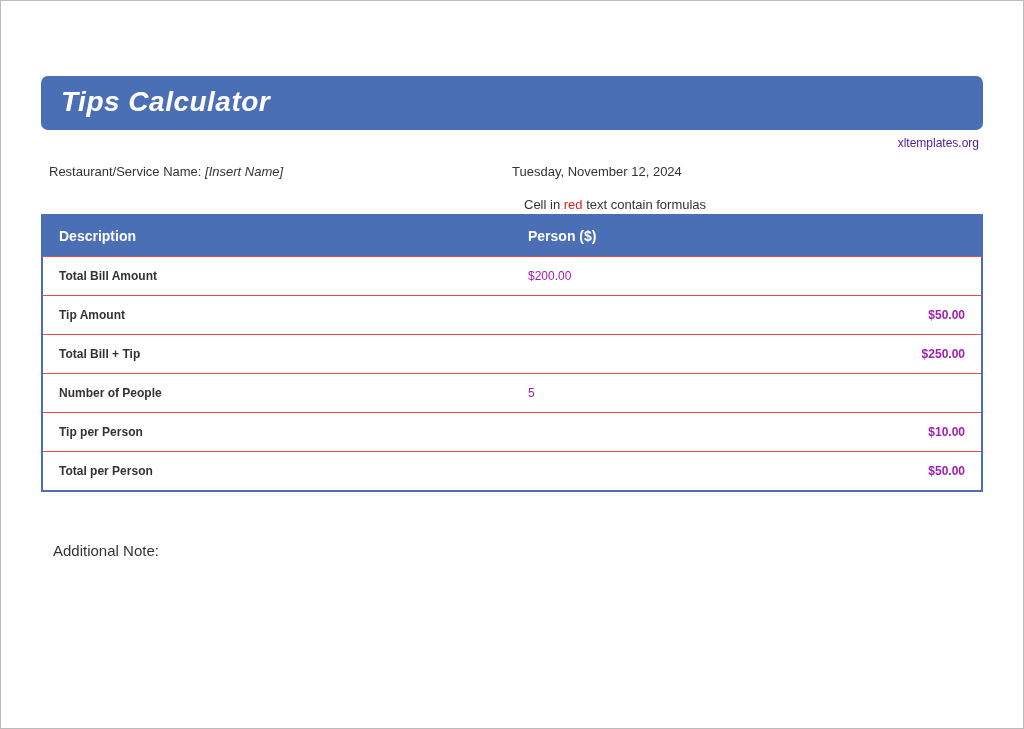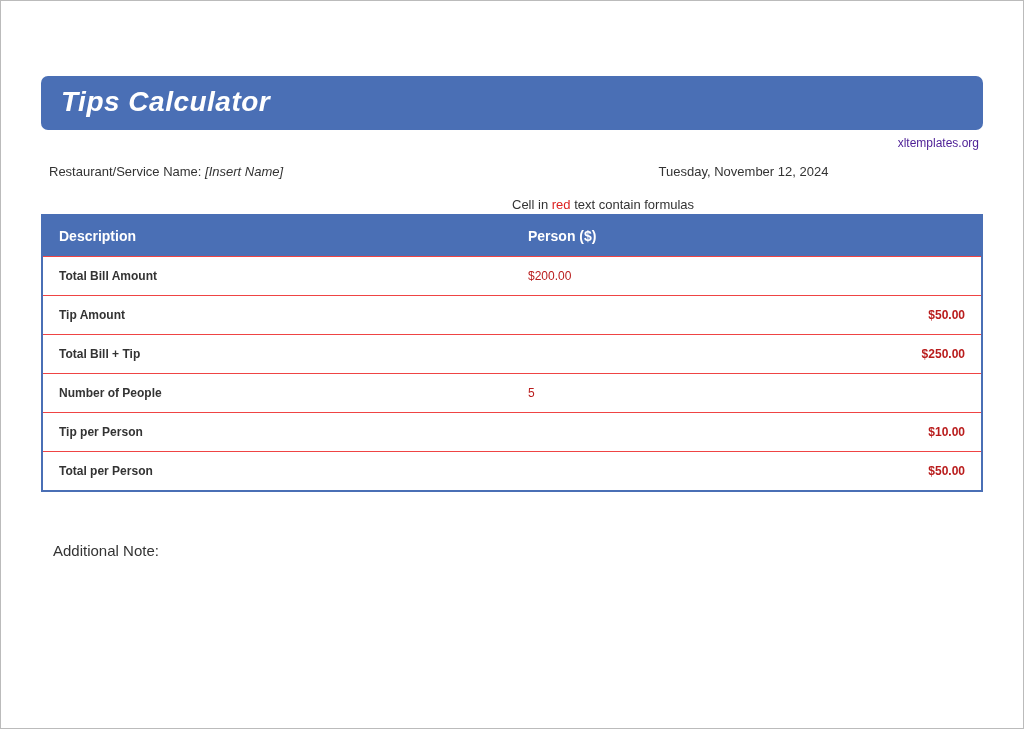--- a/index.html
+++ b/index.html
@@ -42,27 +42,27 @@
   .meta-row {
     display: flex;
     font-size: 13px;
     padding: 4px 8px 12px 8px;
   }
   .meta-left {
     flex: 0 0 50%;
   }
   .meta-right {
     flex: 0 0 50%;
-    text-align: center;
   }
   .italic { font-style: italic; }
   .note-row {
     display: flex;
     font-size: 13px;
     padding: 6px 8px 2px 8px;
+    gap: 12px;
   }
   .note-left { flex: 0 0 50%; }
   .note-right { flex: 0 0 50%; }
   .red-word { color: #d22; }
   table.calc {
     width: 100%;
     border-collapse: collapse;
     border: 2px solid #4a6fb5;
   }
   table.calc th {
@@ -79,21 +79,21 @@
     padding: 12px 16px;
     font-size: 12px;
     vertical-align: middle;
   }
   table.calc td.desc {
     font-weight: bold;
     width: 50%;
   }
   table.calc td.amt {
     width: 50%;
-    color: #b91c1c;
+    color: #a21caf;
   }
   .formula {
     color: #d22;
     font-weight: bold;
     text-align: right;
   }
   .addl {
     padding: 50px 12px 0 12px;
     font-size: 15px;
   }

